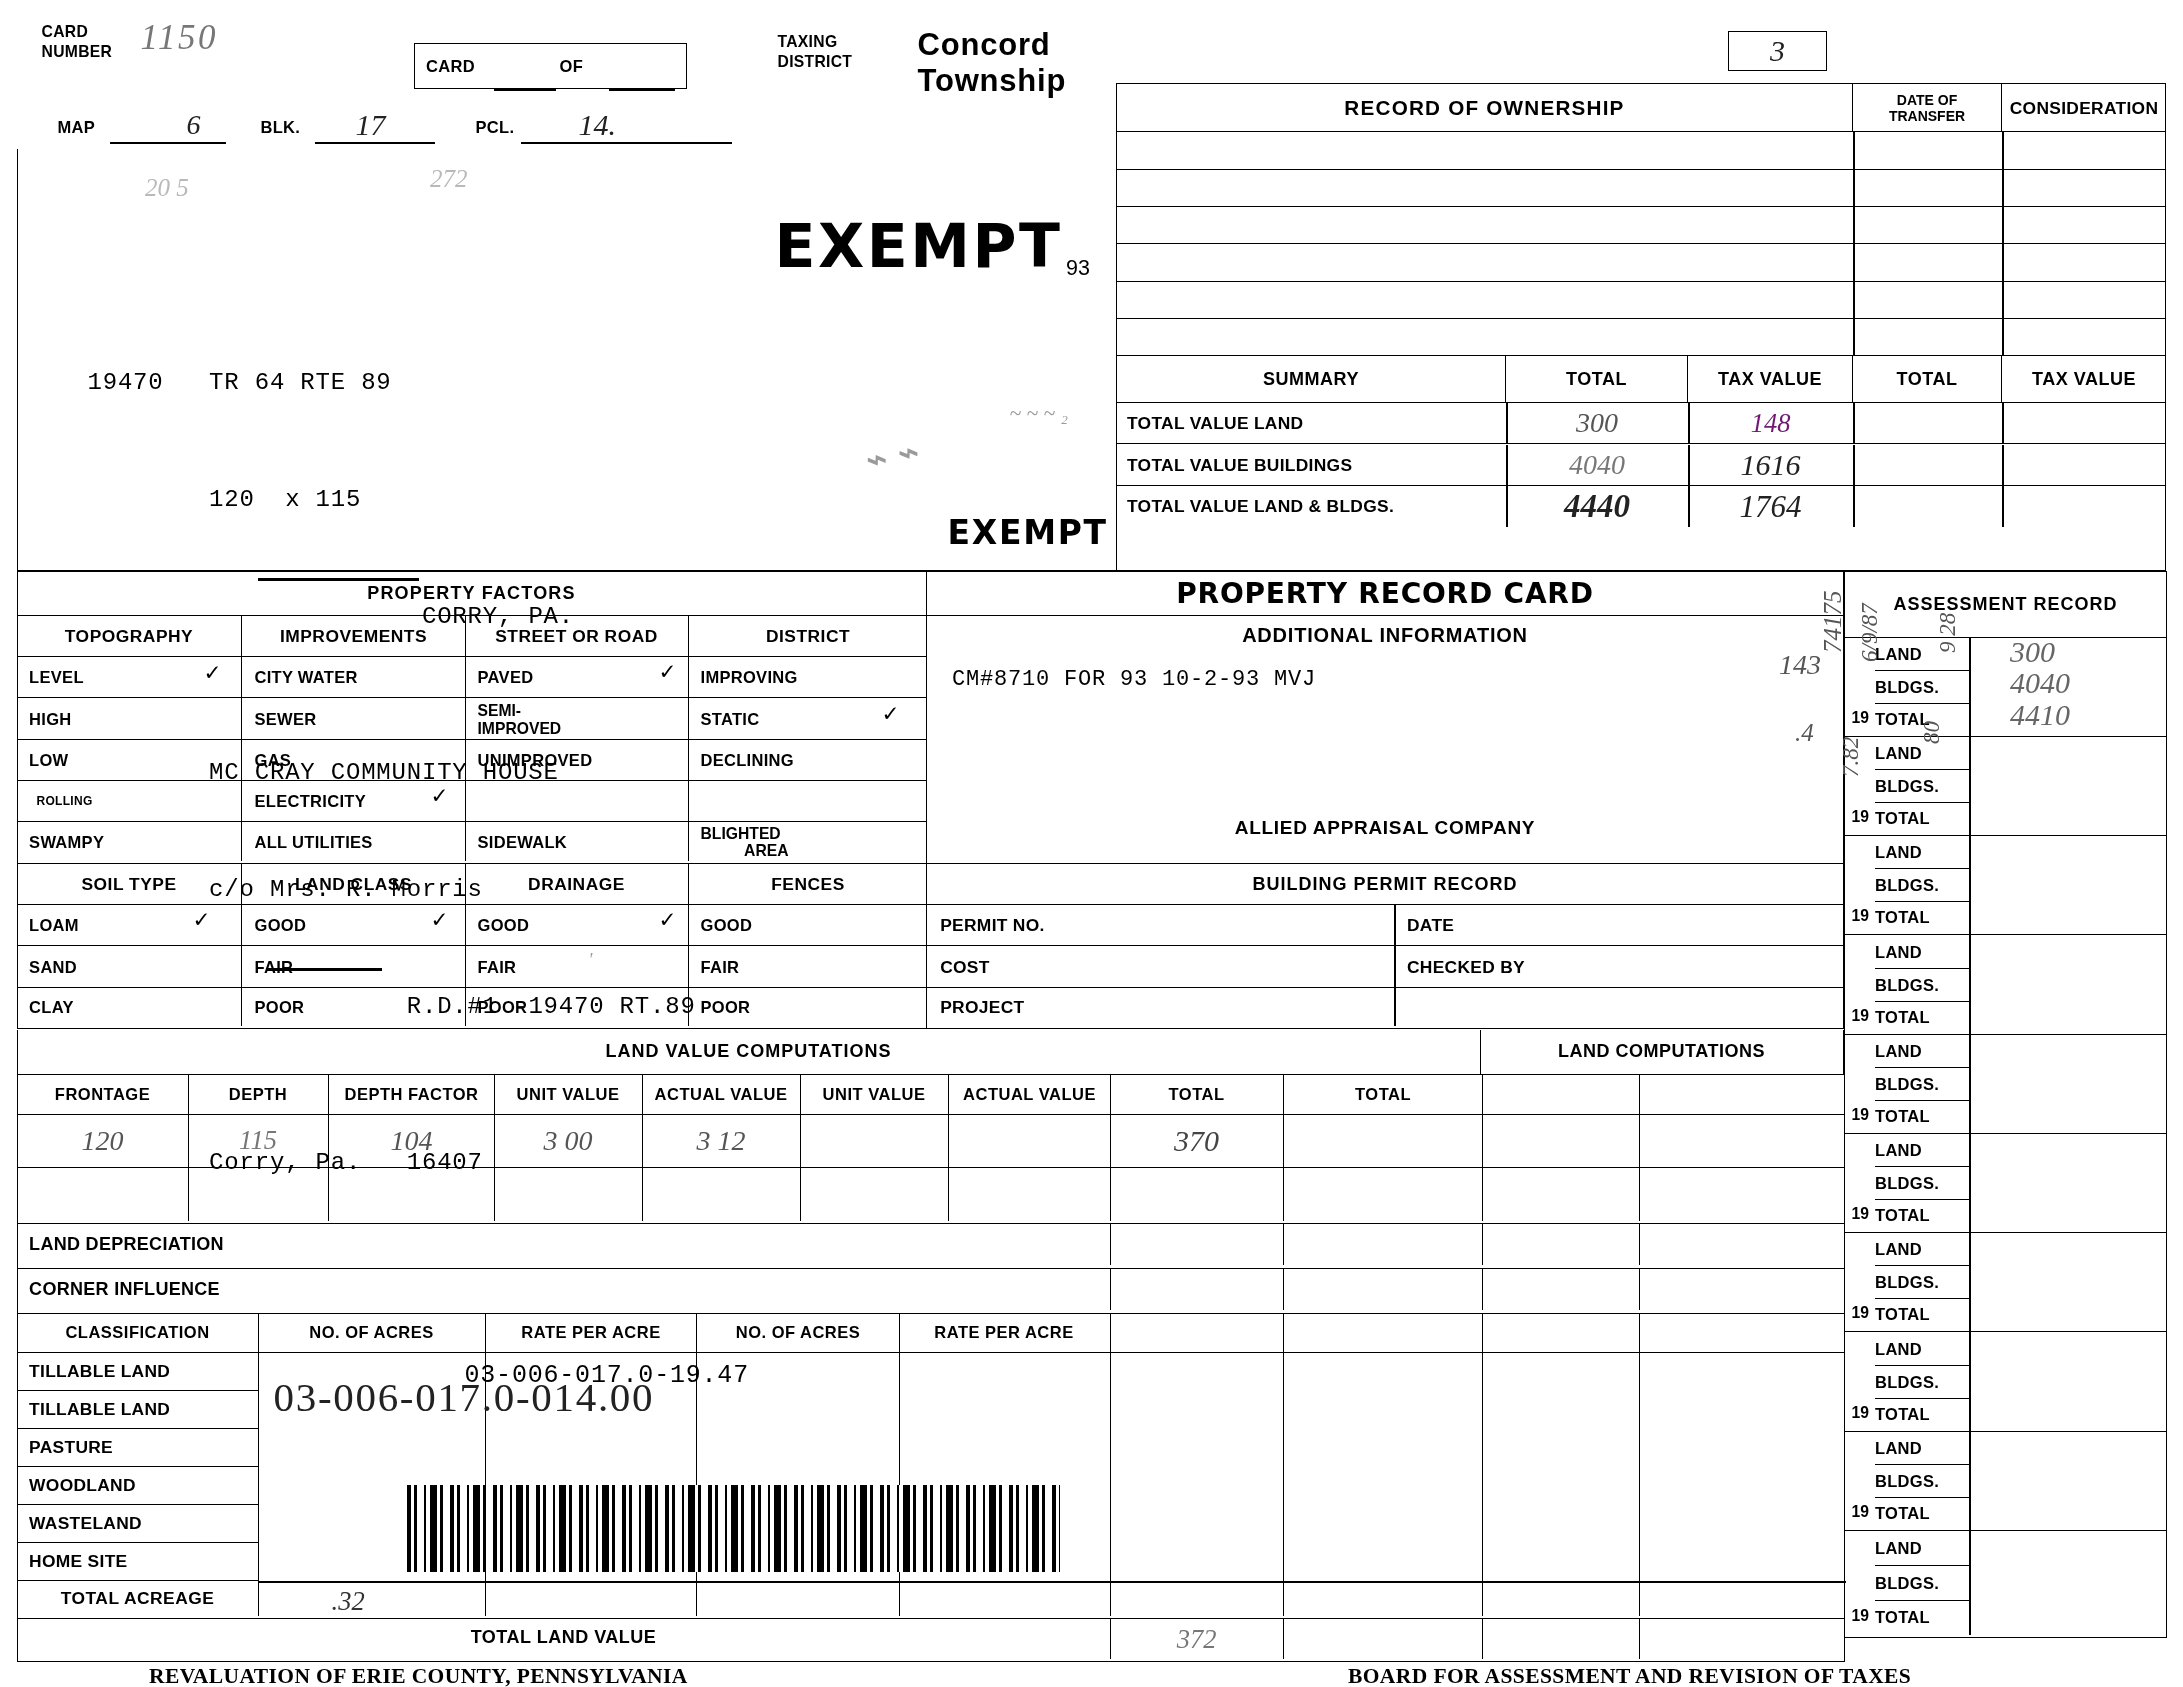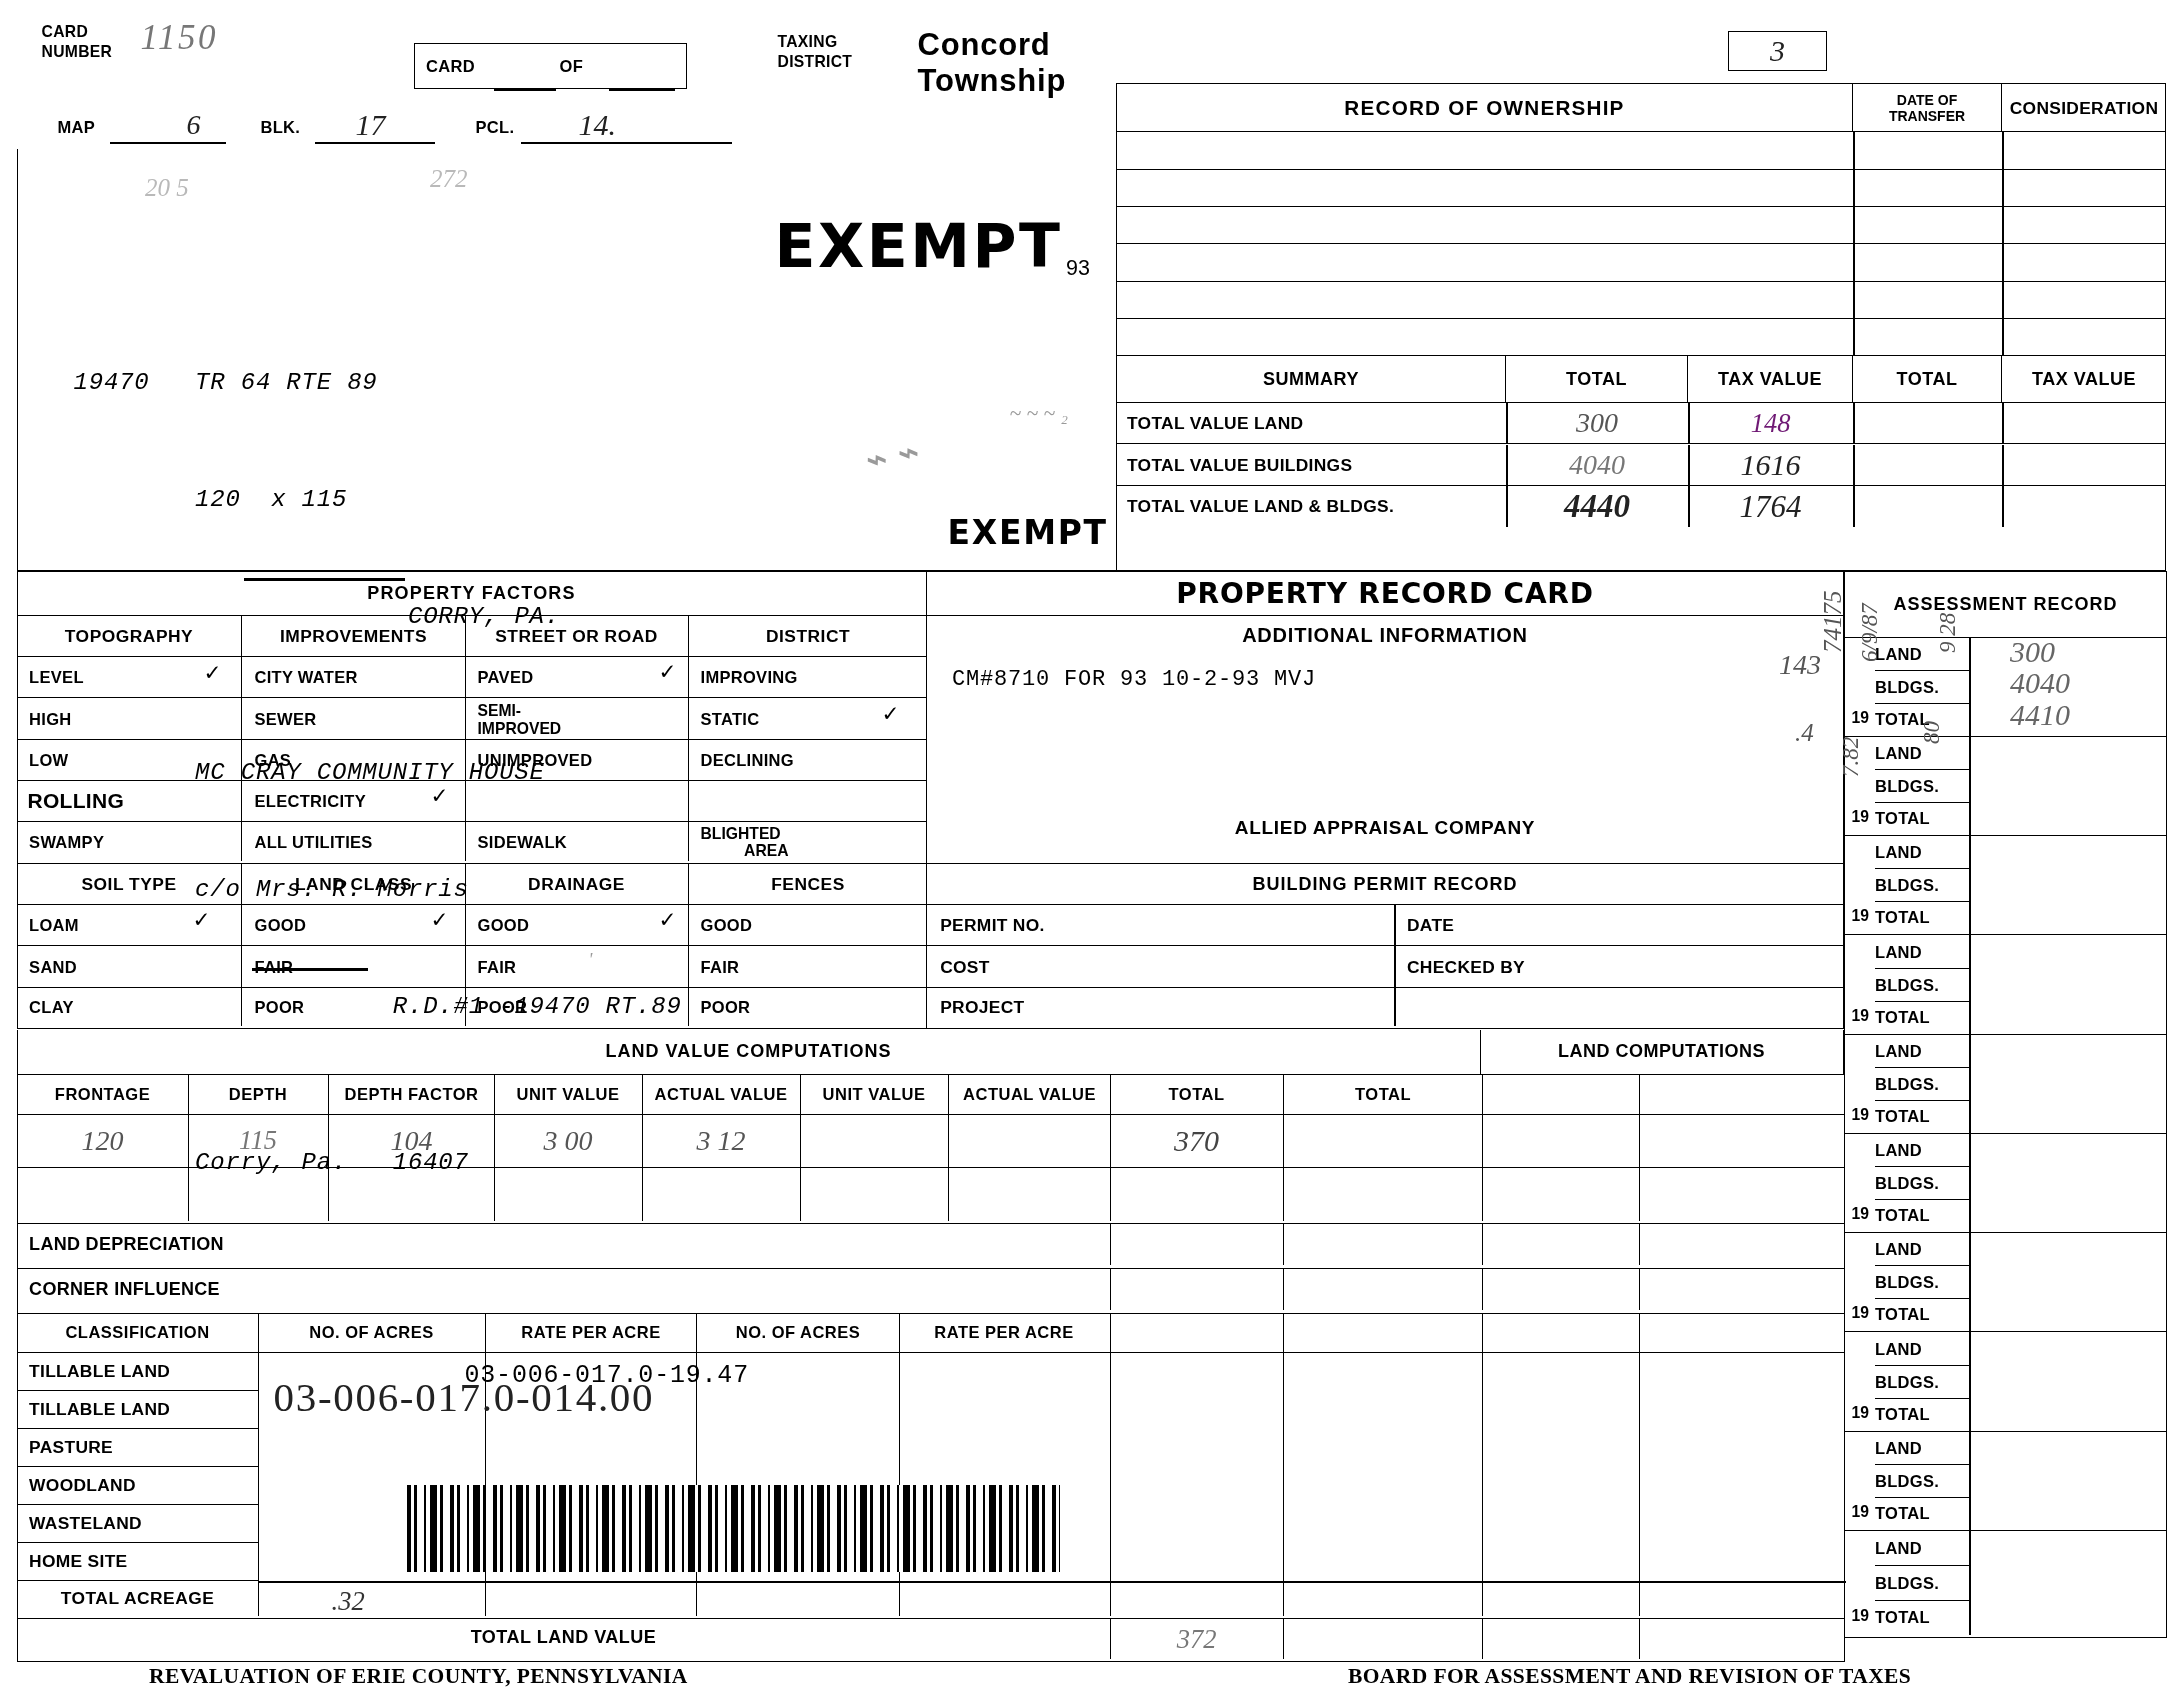--- a/index.html
+++ b/index.html
@@ -50,21 +50,21 @@
     <span class="bx lbl" style="left:459px;top:11.6px;">PCL.</span>
     <span class="line" style="left:504px;top:36px;width:165px;height:1.7px;"></span>
     <span class="bx hand" style="left:562px;top:1.7px;font-size:30px;">14.</span>
     <span class="line" style="left:624px;top:36px;width:91px;height:1.7px;"></span>
   </div>
 
   <span class="bx hand" style="left:145px;top:174px;font-size:25px;color:#b9b9b9;">20 5</span>
   <span class="bx hand" style="left:430px;top:165px;font-size:25px;color:#b9b9b9;">272</span>
 
   <div class="bx" style="left:16.5px;top:149px;width:1100px;height:422px;border-left:1.7px solid #000;border-right:1.7px solid #000;border-bottom:1.7px solid #000;">
-    <div class="bx mono" style="left:56px;top:136px;font-size:24px;line-height:39px;letter-spacing:0.8px;white-space:pre;font-style:italic;">
+    <div class="bx mono" style="left:70px;top:136px;font-size:24px;line-height:39px;letter-spacing:0.8px;white-space:pre;">
       <div>19470   TR 64 RTE 89</div>
       <div>        120  x 115</div>
       <div style="position:relative;display:inline-block;">
         <span>        CORRY, PA.</span>
         <span class="line" style="left:79px;top:20px;width:161px;height:2.5px;"></span>
       </div>
       <div>        MC CRAY COMMUNITY HOUSE</div>
       <div>        c/o Mrs. R. Morris</div>
       <div style="position:relative;display:inline-block;">
         <span>       R.D.#1 -19470 RT.89</span>
@@ -173,21 +173,21 @@
       <span class="bx lbl lft" style="left:683px;top:0;height:40px;font-size:16.5px;">STATIC</span>
       <span class="bx tick" style="left:864px;top:1.7px;">✓</span>
     </div>
     <div class="bx" style="left:0;top:124px;width:100%;height:41px;border-bottom:1.7px solid #000;">
       <span class="bx lbl lft" style="left:11.6px;top:0;height:40px;font-size:16.5px;">LOW</span>
       <span class="bx lbl lft" style="left:237px;top:0;height:40px;font-size:16.5px;">GAS</span>
       <span class="bx lbl lft" style="left:460px;top:0;height:40px;font-size:16.5px;">UNIMPROVED</span>
       <span class="bx lbl lft" style="left:683px;top:0;height:40px;font-size:16.5px;">DECLINING</span>
     </div>
     <div class="bx" style="left:0;top:165px;width:100%;height:41px;border-bottom:1.7px solid #000;">
-      <span class="bx lbl lft" style="left:10px;top:0;height:40px;font-size:21px;">ROLLING</span>
+      <span class="bx lbl lft" style="left:19px;top:0;height:40px;font-size:12px;">ROLLING</span>
       <span class="bx lbl lft" style="left:237px;top:0;height:40px;font-size:16.5px;">ELECTRICITY</span>
       <span class="bx tick" style="left:413px;top:1.7px;">✓</span>
     </div>
     <div class="bx" style="left:0;top:207px;width:100%;height:38px;">
       <span class="bx lbl lft" style="left:11.6px;top:0;height:38px;font-size:16.5px;">SWAMPY</span>
       <span class="bx lbl lft" style="left:237px;top:0;height:38px;font-size:16.5px;">ALL UTILITIES</span>
       <span class="bx lbl lft" style="left:460px;top:0;height:38px;font-size:16.5px;">SIDEWALK</span>
       <span class="bx lblsm" style="left:683px;top:1.7px;line-height:17.4px;font-size:15.7px;">BLIGHTED<br>&nbsp;&nbsp;&nbsp;&nbsp;&nbsp;&nbsp;&nbsp;&nbsp;&nbsp;&nbsp;AREA</span>
     </div>
   </div>

